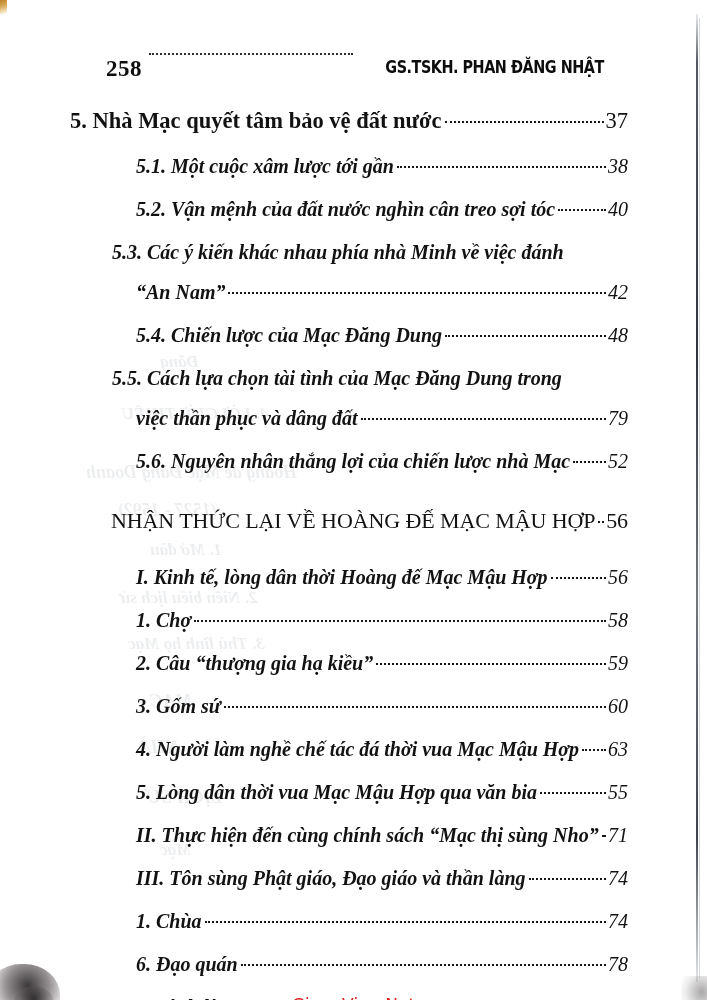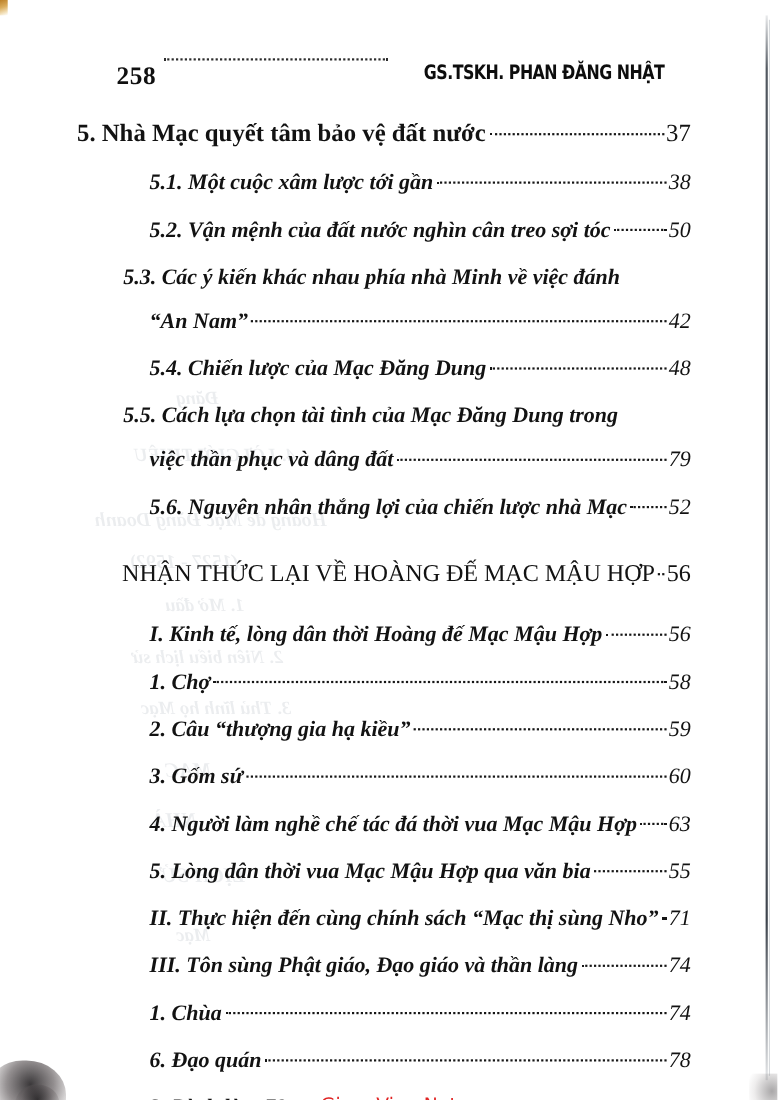--- a/index.html
+++ b/index.html
@@ -251,21 +251,21 @@
         <span class="pnum">37</span>
       </div>
       <div class="entry lvl-sub">
         <span class="txt">5.1. Một cuộc xâm lược tới gần</span>
         <span class="leader"></span>
         <span class="pnum">38</span>
       </div>
       <div class="entry lvl-sub">
         <span class="txt">5.2. Vận mệnh của đất nước nghìn cân treo sợi tóc</span>
         <span class="leader"></span>
-        <span class="pnum">50</span>
+        <span class="pnum">40</span>
       </div>
       <div class="entry lvl-subwrap">
         <span class="txt">5.3. Các ý kiến khác nhau phía nhà Minh về việc đánh</span>
       </div>
       <div class="entry lvl-sub">
         <span class="txt">“An Nam”</span>
         <span class="leader"></span>
         <span class="pnum">42</span>
       </div>
       <div class="entry lvl-sub">

